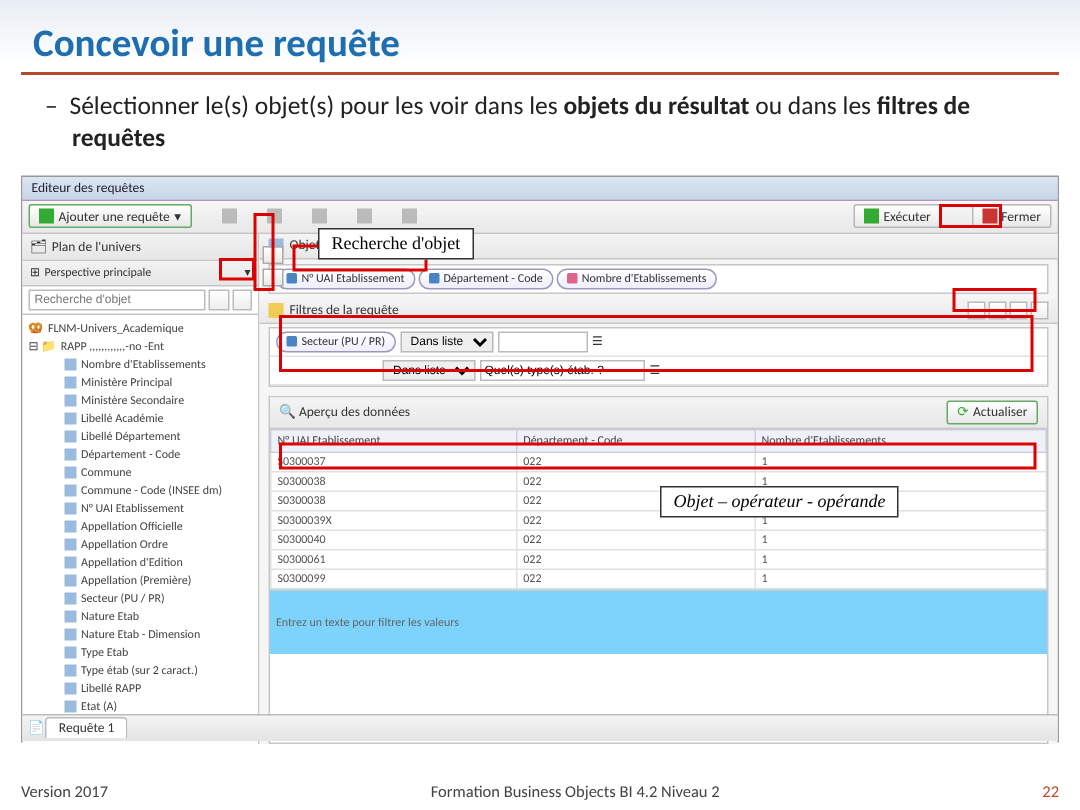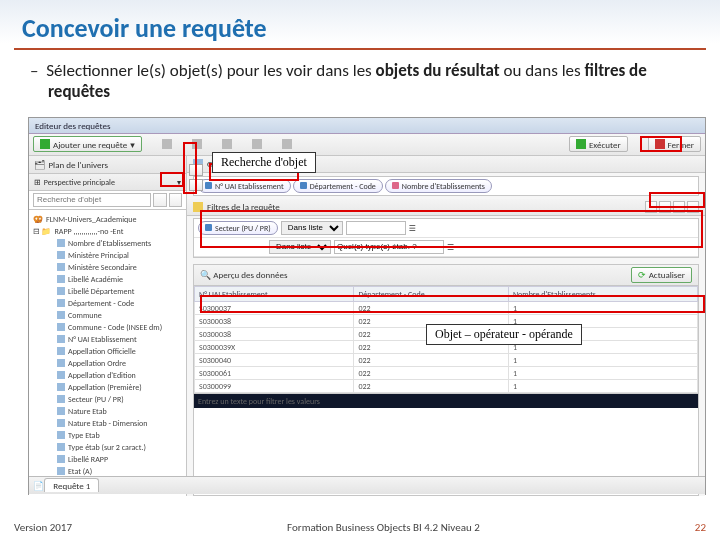--- a/index.html
+++ b/index.html
@@ -2,21 +2,21 @@
 <html><head>
 <meta charset="utf-8">
 <style>
   * { box-sizing: border-box; margin: 0; padding: 0; }
   body { width: 720px; height: 540px; font-family: Calibri, Arial, sans-serif; background: #fff; position: relative; overflow: hidden; }
   .slide { width: 100%; height: 100%; position: relative; background: linear-gradient(180deg, #e8eef5 0%, #fff 8%); }
   .title { font-size: 26px; font-weight: 600; color: #1f6fb0; padding: 12px 8px 4px 8px; border-bottom: 2.5px solid #b84a2a; margin: 0 14px; }
   .bullet { font-size: 17px; color: #222; padding: 10px 60px 8px 48px; line-height: 1.25; }
   .bullet::before { content: "– "; margin-left: -18px; margin-right: 4px; }
   .bullet b { font-weight: 700; }
-  .screenshot { margin: 6px 14px 0 28px; border: 1px solid #999; background: #f4f4f4; height: 378px; position: relative; font-size: 9px; color: #333; }
+  .screenshot { margin: 6px 14px 0 14px; border: 1px solid #999; background: #f4f4f4; height: 378px; position: relative; font-size: 9px; color: #333; }
   .ss-titlebar { background: linear-gradient(#dce6f2,#c8d6e8); height: 16px; border-bottom: 1px solid #a9b; padding: 2px 6px; font-size: 9px; color: #223; }
   .ss-toolbar { background: linear-gradient(#f7f7f7,#e8e8e8); height: 22px; border-bottom: 1px solid #c6c6c6; display: flex; align-items: center; padding: 0 4px; gap: 20px; }
   .tb-btn { background: linear-gradient(#fff,#e8e8e8); border: 1px solid #b8b8b8; border-radius: 2px; padding: 1px 6px; font-size: 9px; display: inline-flex; align-items: center; gap: 3px; height: 16px; }
   .tb-btn.green { border-color:#6a6; }
   .tb-icon { width: 10px; height: 10px; background: #bbb; display: inline-block; }
   .tb-icon.green { background:#3a3; }
   .tb-icon.close { background:#c33; }
   .tb-spacer { flex: 1; }
   .redbox { position: absolute; border: 2.5px solid #d00; background: transparent; }
   .redbox.r1 { left: 611px; top: 18px; width: 42px; height: 16px; }
@@ -48,27 +48,27 @@
   .filter-icons { display:flex; gap:2px; margin-left:auto; }
   .filter-icons span { width:12px;height:12px; border:1px solid #bbb; background:linear-gradient(#fff,#eee); display:inline-block; }
   .redbox.r5 { left: 620px; top: 74px; width: 56px; height: 16px; }
   .preview-panel { margin: 4px 6px 0 6px; border:1px solid #c6c6c6; background:#fff; flex:1; display:flex; flex-direction:column; }
   .preview-head { background:linear-gradient(#f4f4f4,#e8e8e8); border-bottom:1px solid #c6c6c6; padding:2px 6px; font-size:9px; display:flex; align-items:center; }
   .preview-head .refresh { margin-left:auto; }
   .tb-btn.refresh { border-color:#6a6; }
   .datatable { font-size:8px; width:100%; border-collapse:collapse; }
   .datatable th { background:#eef2f6; border:1px solid #ccd; padding:2px 4px; text-align:left; font-weight:normal; color:#445; }
   .datatable td { border:1px solid #e0e0e0; padding:1px 4px; color:#555; }
-  .preview-footer { border-top:1px solid #ccc; padding:2px 4px; font-size:8px; color:#666; background:#0f172a; }
+  .preview-footer { border-top:1px solid #ccc; padding:16px 4px; font-size:8px; color:#666; background:#7dd3fc; }
   .redbox.r6 { left: 171px; top: 177px; width: 505px; height: 18px; }
   .tabstrip { position:absolute; bottom:0; left:0; height:18px; background:linear-gradient(#f4f4f4,#e4e4e4); width:100%; border-top:1px solid #bbb; display:flex; align-items:center; padding:0 4px; font-size:9px; }
   .tabstrip .tab { background:#fff; border:1px solid #bbb; border-bottom:none; padding:1px 8px; border-radius:3px 3px 0 0; }
   .annotation { position:absolute; background:#fff; border:1px solid #333; padding:2px 8px; font-size:12px; font-family: "Times New Roman", serif; }
   .ann1 { left: 212px; top: 152px; }
-  .ann2 { left: 426px; top: 324px; }
+  .ann2 { left: 440px; top: 324px; font-style: italic; }
   .footer { position:absolute; bottom:6px; left:0; width:100%; display:flex; padding:0 14px; font-size:11px; color:#444; }
   .footer .v { flex:0 0 auto; }
   .footer .c { flex:1; text-align:center; }
   .footer .p { flex:0 0 auto; color:#b84a2a; }
   .mid-arrows { position:absolute; left:160px; top:46px; display:flex; flex-direction:column; gap:3px; }
   .mid-arrows span { width:14px; height:12px; border:1px solid #aaa; background:linear-gradient(#fff,#e8e8e8); display:flex; align-items:center; justify-content:center; font-size:8px; color:#666; }
 </style>
 </head>
 <body>
 

